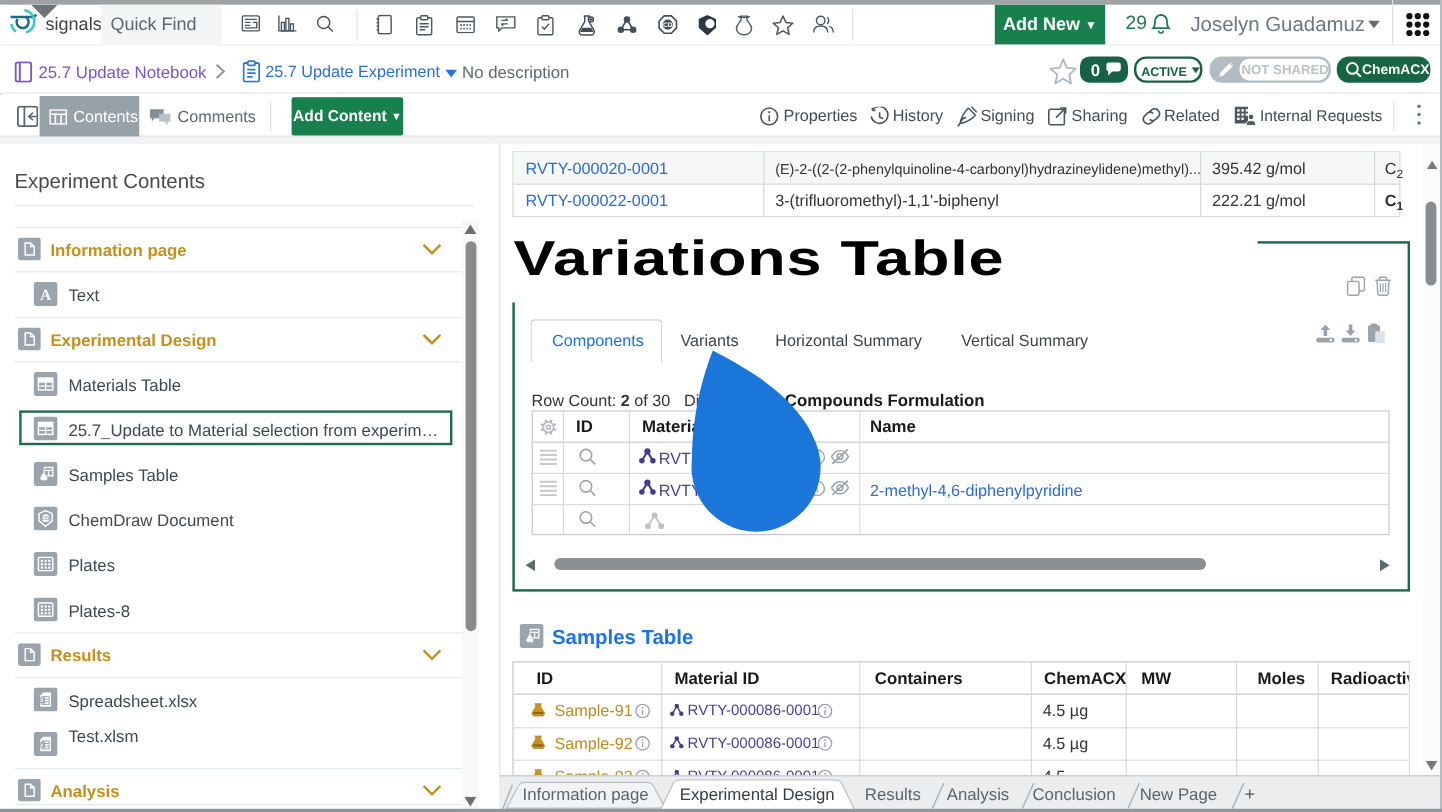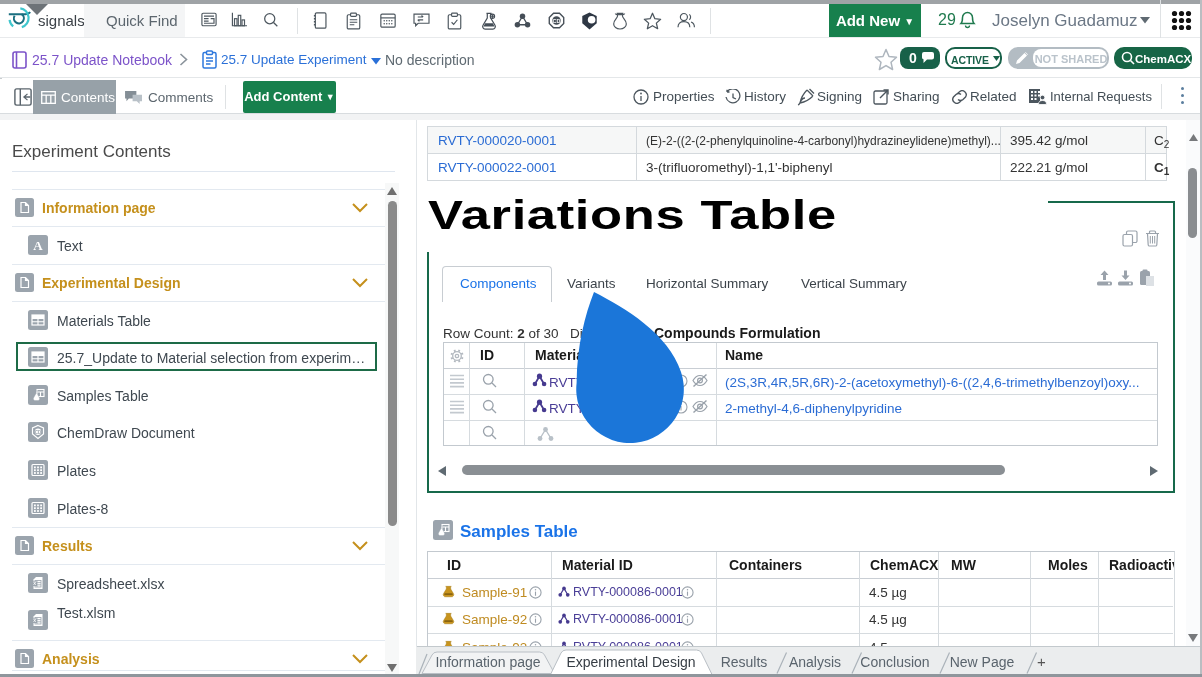--- a/index.html
+++ b/index.html
@@ -30,21 +30,21 @@
 
 <svg class="abs" style="left:7px;top:7px;" width="26" height="25" viewBox="7 7 26 25" fill="none">
   <path d="M8.8 14.2 H25.5 Q28.6 14.2 30.2 12.2" stroke="#1a6f80" stroke-width="2.1"></path>
   <path d="M14.6 15.8 A5 5 0 1 0 21.5 14.15" stroke="#1a6f80" stroke-width="2.1"></path>
   <path d="M20.3 8.4 A9.6 9.6 0 0 1 21.8 27.1" stroke="#3fc6cd" stroke-width="2.2"></path>
   <path d="M9.6 19.8 A9.6 9.6 0 0 0 13.2 26.4" stroke="#3fc6cd" stroke-width="2.2"></path>
 </svg>
 <div class="abs" style="left:38px;top:12px;font-size:15px;color:#3c4248;">signals</div>
 
 <div class="abs" style="left:84px;top:4px;width:101px;height:33px;background:#f4f5f6;"></div>
-<div class="abs" style="left:106px;top:12px;font-size:15px;color:#5c666e;">Quick Find</div>
+<div class="abs" style="left:92px;top:12px;font-size:15px;color:#5c666e;">Quick Find</div>
 
 <svg class="abs" style="left:201px;top:12px" width="16" height="15" viewBox="0 0 19 18" fill="none" stroke="#4d575f" stroke-width="1.4">
       <rect x="1" y="1.5" width="17" height="15" rx="1.5"></rect>
       <path d="M3.5 5 H15.5 M3.5 8 H9 M3.5 11 H9 M11.5 8 H15.5 V13.5 H3.5"></path>
     </svg>
 <svg class="abs" style="left:231px;top:12px" width="17" height="15" viewBox="0 0 20 18" fill="none" stroke="#4d575f" stroke-width="1.4">
       <path d="M1.5 1 V16.5 H19"></path>
       <rect x="4" y="8" width="3" height="8.5"></rect>
       <rect x="8.5" y="4" width="3" height="12.5"></rect>
       <rect x="13" y="9.5" width="3" height="7"></rect>
@@ -498,21 +498,20 @@
     <svg class="abs" style="left:230px;top:31px;" width="14" height="14" viewBox="0 0 14 14" fill="none" stroke="#9aa2ab" stroke-width="1.1">
           <circle cx="7" cy="7" r="6"></circle>
           <circle cx="7" cy="4" r="0.8" fill="#9aa2ab" stroke="none"></circle>
           <path d="M7 6 V10.5"></path>
         </svg>
     <svg class="abs" style="left:247px;top:30px;" width="18" height="15" viewBox="0 0 18 15" fill="none" stroke="#9aa2ab" stroke-width="1.2">
           <path d="M2 7.5 C4 4 6.5 2.5 9 2.5 C11.5 2.5 14 4 16 7.5 C14 11 11.5 12.5 9 12.5 C6.5 12.5 4 11 2 7.5 Z"></path>
           <circle cx="9" cy="7.5" r="2.4"></circle>
           <path d="M2.5 13.5 L15.5 1.5" stroke-width="1.4"></path>
         </svg>
-    <div class="abs" style="left:281px;top:32px;font-size:13.5px;color:#2b6cd4;white-space:nowrap;width:428px;overflow:hidden;">(2S,3R,4R,5R,6R)-2-(acetoxymethyl)-6-((2,4,6-trimethylbenzoyl)oxy...</div>
 
     <svg class="abs" style="left:5px;top:57px;" width="16" height="14" viewBox="0 0 16 14" stroke="#c3c9cf" stroke-width="1.6">
           <path d="M1 1.5 H15 M1 5.2 H15 M1 8.9 H15 M1 12.6 H15"></path>
         </svg>
     <svg class="abs" style="left:38px;top:56px;" width="15" height="15" viewBox="0 0 15 15" fill="none" stroke="#9aa2ab" stroke-width="1.3">
           <circle cx="6.3" cy="6.3" r="4.8"></circle>
           <path d="M10 10 L14 14"></path>
         </svg>
     <svg class="abs" style="left:88px;top:56px;" width="15" height="15" viewBox="0 0 15 15" fill="#463a8f">
           <circle cx="7.5" cy="3.2" r="2.6"></circle>

